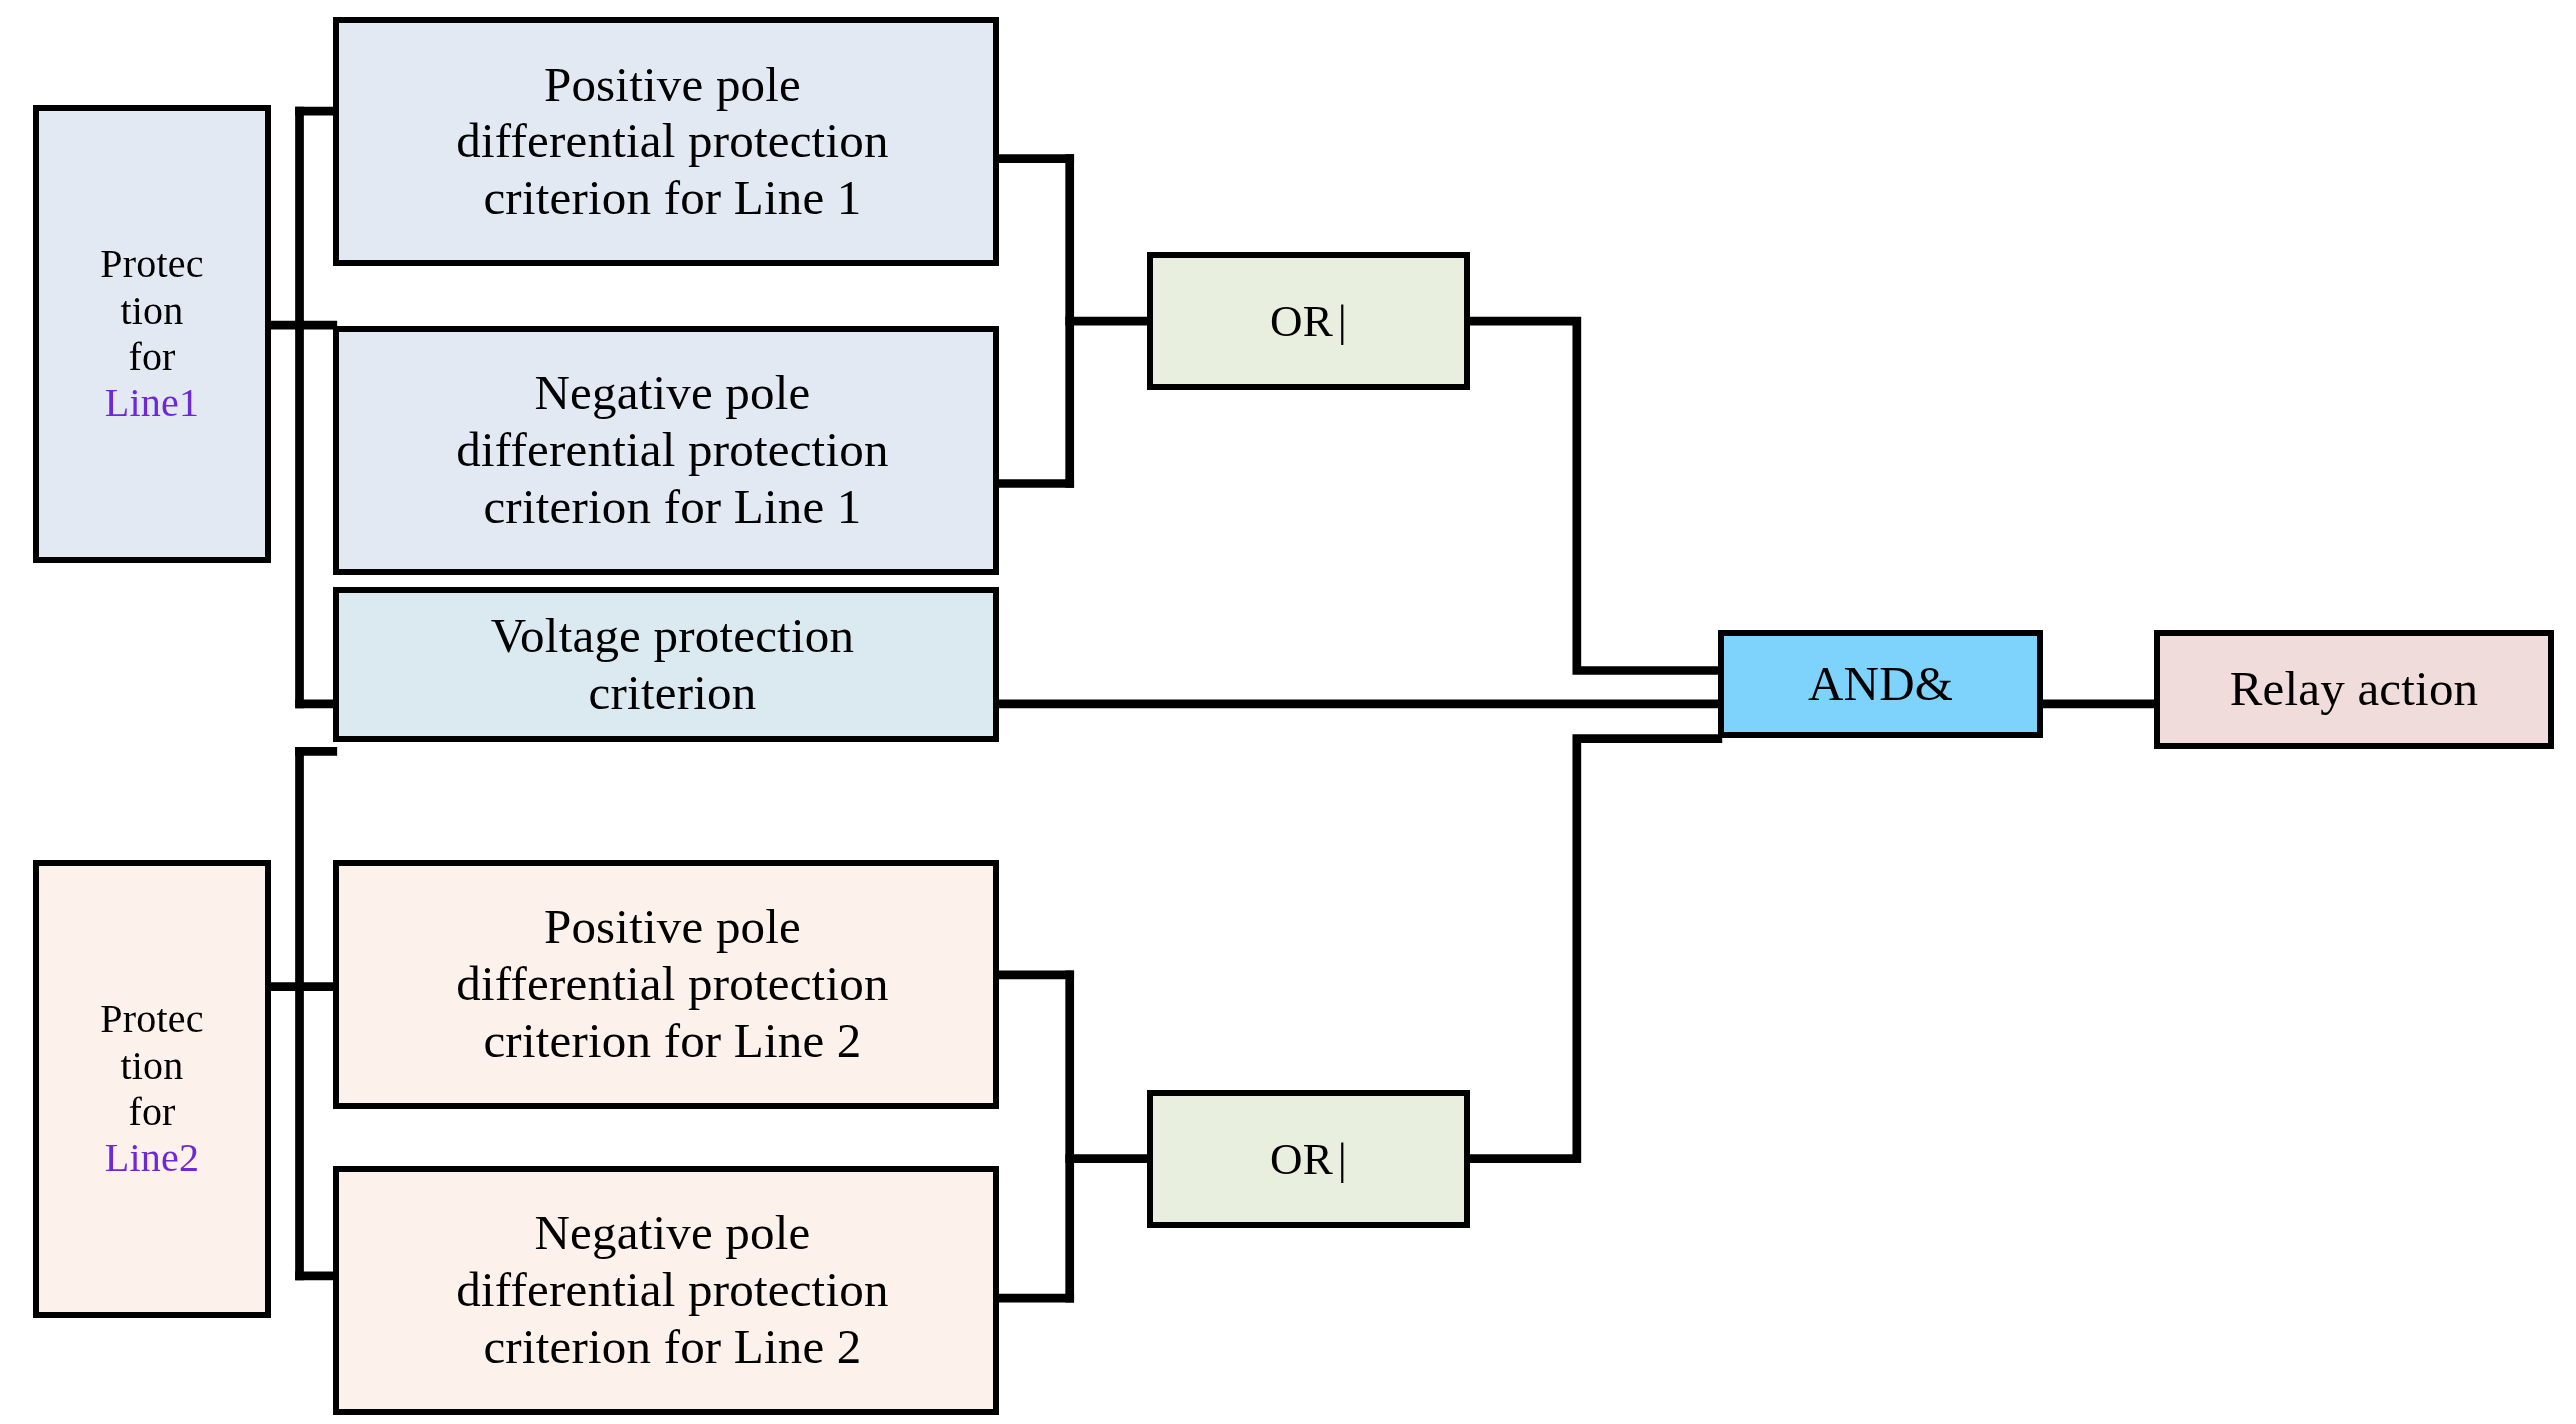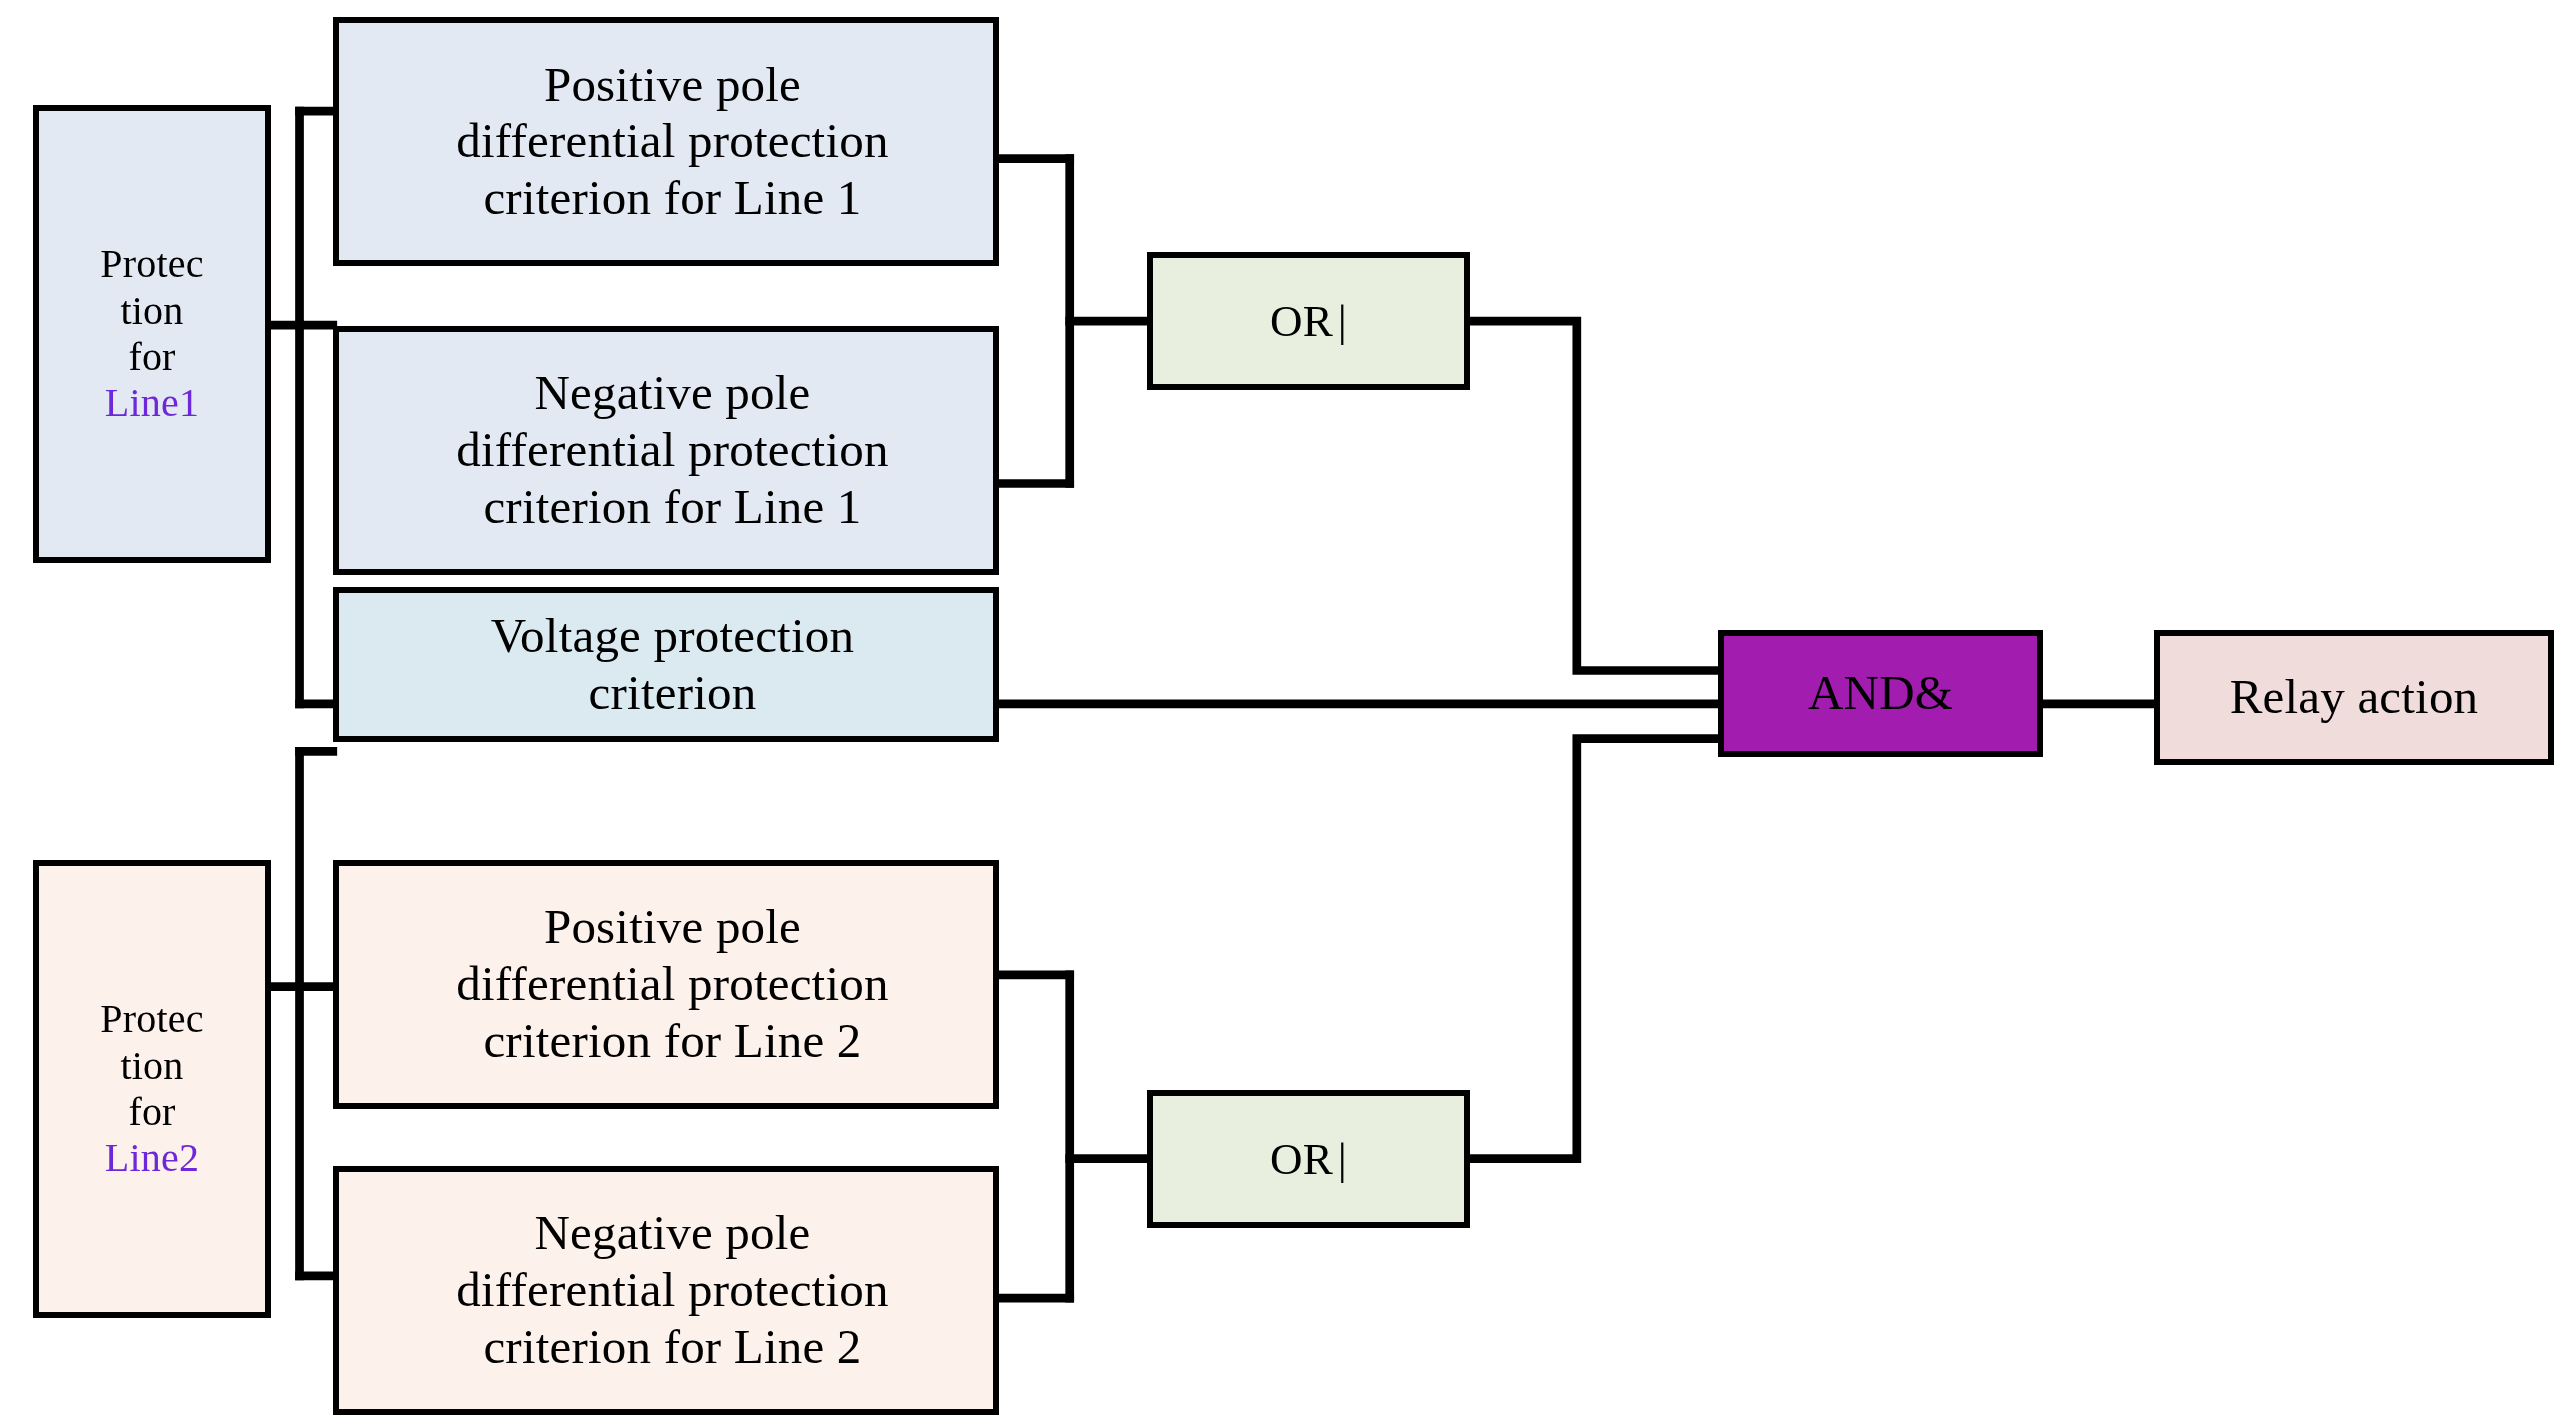--- a/index.html
+++ b/index.html
@@ -177,22 +177,22 @@
   </div>
 
   <div class="node-box gate-box" style="left:1147px; top:252px; width:323px; height:138px; background:#e8efdf;">
     <span class="node-label"><span>OR</span><span class="gate-bar">|</span></span>
   </div>
 
   <div class="node-box gate-box" style="left:1147px; top:1090px; width:323px; height:138px; background:#e8efdf;">
     <span class="node-label"><span>OR</span><span class="gate-bar">|</span></span>
   </div>
 
-  <div class="node-box out-box" style="left:1718px; top:630px; width:325px; height:127px; background:#a21caf;">
+  <div class="node-box out-box" style="left:1718px; top:630px; width:325px; height:108px; background:#7dd3fc;">
     <span class="node-label">AND&amp;</span>
   </div>
 
-  <div class="node-box out-box" style="left:2154px; top:630px; width:400px; height:135px; background:#f1dcdc;">
+  <div class="node-box out-box" style="left:2154px; top:630px; width:400px; height:119px; background:#f1dcdc;">
     <span class="node-label">Relay action</span>
   </div>
 
 </div>
 
 
 </body></html>

